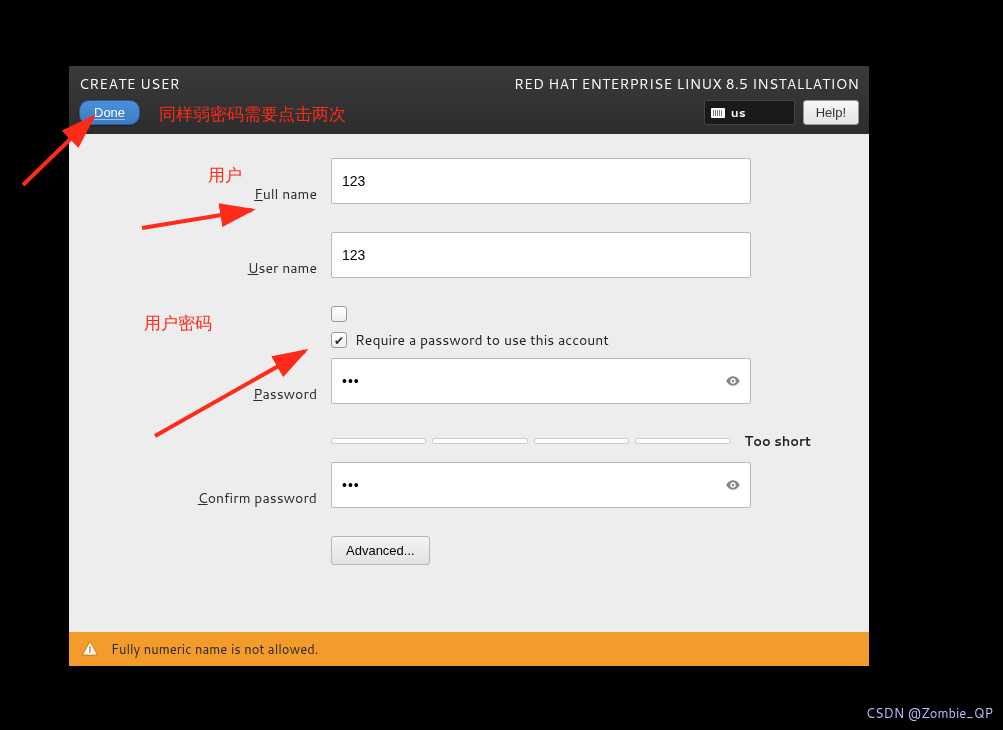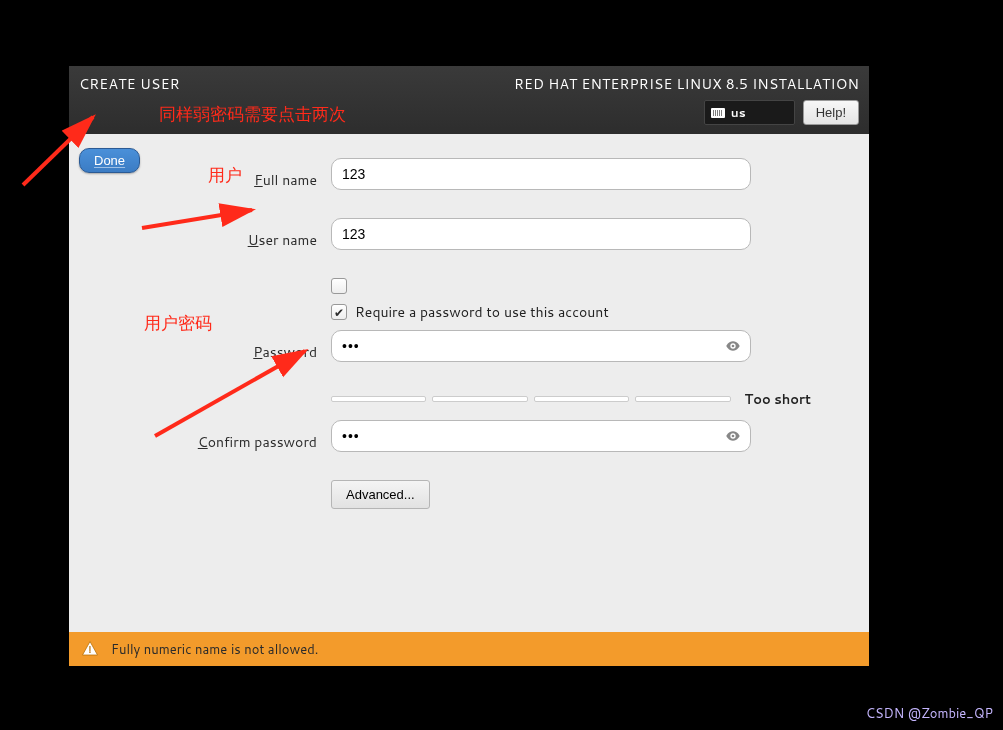--- a/index.html
+++ b/index.html
@@ -1,35 +1,35 @@
 <!DOCTYPE html>
 <html><head>
 <meta charset="utf-8">
 <style>
   * { box-sizing: border-box; margin: 0; padding: 0; }
   html, body { width: 1003px; height: 730px; background: #000; font-family: "Cantarell", "DejaVu Sans", sans-serif; font-size: 14px; color: #222; overflow: hidden; position: relative; }
   .installer { position: absolute; left: 69px; top: 66px; width: 800px; height: 600px; background: #ededed; display: flex; flex-direction: column; }
   .header { height: 68px; background: linear-gradient(to bottom, #3a3a3a, #2d2d2d); display: flex; justify-content: space-between; padding: 8px 10px 0 10px; position: relative; }
-  .header-left { display: flex; flex-direction: column; align-items: flex-start; gap: 48px; }
+  .header-left { display: flex; flex-direction: column; align-items: flex-start; }
   .title { color: #fff; font-size: 14px; letter-spacing: 0.3px; font-weight: 500; margin-bottom: 6px; margin-left: 0; }
   .done-btn { background: linear-gradient(to bottom, #4a90d9, #3b7cc4); color: #fff; border: 1px solid #2b5a94; border-radius: 10px; padding: 4px 14px; font-size: 13px; cursor: pointer; box-shadow: 0 1px 2px rgba(0,0,0,0.3); text-decoration: underline; text-underline-offset: 2px; text-decoration-color: rgba(255,255,255,0.5); }
   .header-right { display: flex; flex-direction: column; align-items: flex-end; }
   .install-title { color: #fff; font-size: 14px; letter-spacing: 0.2px; margin-bottom: 6px; }
   .header-row { display: flex; gap: 8px; }
   .lang-box { background: #1a1a1a; border: 1px solid #444; border-radius: 2px; padding: 3px 48px 3px 6px; display: flex; align-items: center; gap: 6px; cursor: pointer; }
   .kbd-icon { width: 14px; height: 10px; background: #fff; border-radius: 1px; display: inline-block; position: relative; }
   .kbd-icon::before { content:""; position:absolute; inset:2px; background: repeating-linear-gradient(90deg, #000 0 1px, #fff 1px 2px), repeating-linear-gradient(0deg, #000 0 1px, #fff 1px 3px); opacity:0.5; }
   .lang-box span { color: #fff; font-weight: 600; font-size: 12px; }
   .help-btn { background: linear-gradient(to bottom, #f7f7f7, #e4e4e4); border: 1px solid #999; border-radius: 3px; padding: 4px 12px; font-size: 13px; cursor: pointer; color: #333; }
   .content { flex: 1; padding-top: 24px; position: relative; }
   .form-row { display: flex; align-items: flex-end; margin-bottom: 28px; }
   .label-col { width: 262px; text-align: right; padding-right: 14px; color: #2c2c2c; }
   .label-col .ul { text-decoration: underline; }
   .input-col { width: 420px; display: flex; align-items: center; }
-  input[type=text], input[type=password] { width: 100%; border: 1px solid #b8b8b8; border-radius: 10px; padding: 7px 10px; font-size: 14px; background: #fff; }
+  input[type=text], input[type=password] { width: 100%; border: 1px solid #b8b8b8; border-radius: 2px; padding: 14px 10px; font-size: 14px; background: #fff; }
   input[type=password].focused, .focused { border: 2px solid #4a90d9; padding: 6px 9px; }
   .pwd-wrap { position: relative; width: 100%; }
   .eye { position: absolute; right: 10px; top: 50%; transform: translateY(-50%); width: 16px; height: 16px; cursor: pointer; opacity: 0.7; font-size: 16px; line-height: 16px; }
   .checkbox-row { margin-left: 262px; display: flex; align-items: center; gap: 8px; margin-bottom: 8px; }
   .chk { width: 16px; height: 16px; border: 1px solid #999; border-radius: 3px; background: linear-gradient(#fff,#eee); display: inline-flex; align-items: center; justify-content: center; font-size: 12px; font-weight: 700; color: #2c2c2c; cursor: pointer; }
   .strength-row { margin-left: 262px; width: 480px; display: flex; align-items: center; margin-bottom: 12px; }
   .bars { display: flex; gap: 6px; flex: 1; }
   .bar { height: 6px; flex: 1; background: #fff; border: 1px solid #ccc; border-radius: 2px; }
   .strength-text { margin-left: 14px; font-weight: 600; font-size: 13px; }
   .adv-row { margin-left: 262px; margin-top: 8px; }

